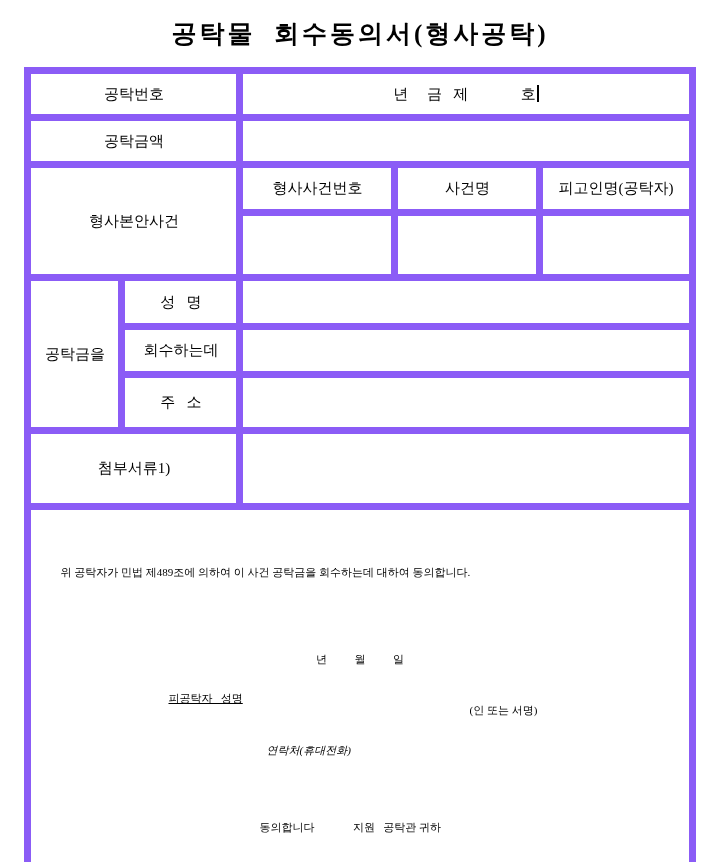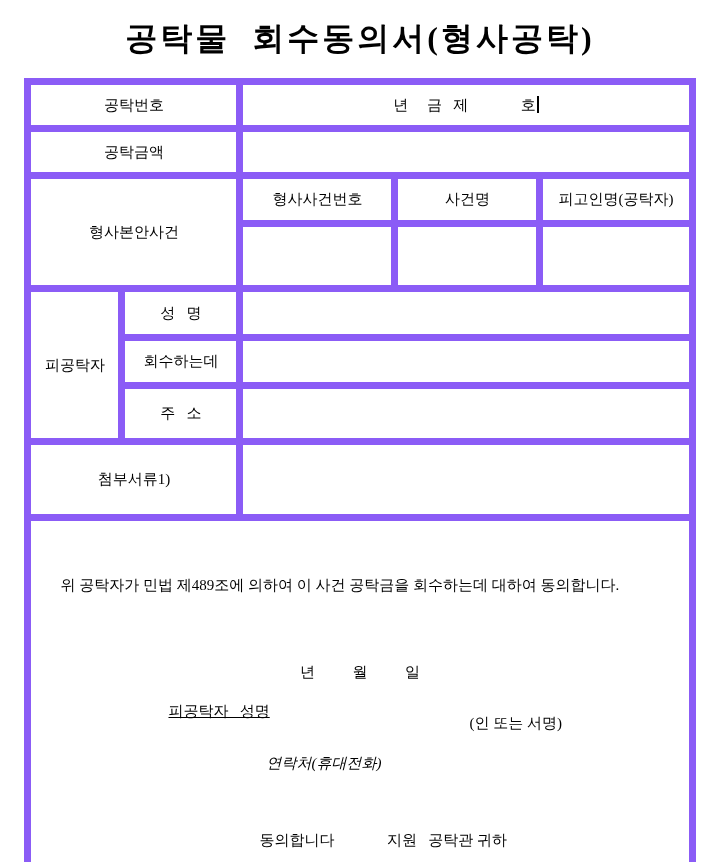--- a/index.html
+++ b/index.html
@@ -11,21 +11,21 @@
   }
   .page {
     position: relative;
     width: 720px; height: 862px;
     background: #ffffff;
     overflow: hidden;
   }
   .doc-title {
     padding-top: 17px;
     text-align: center;
-    font-size: 32px;
+    font-size: 25px;
     font-weight: bold;
     letter-spacing: 3px;
     white-space: pre;
   }
   table.form-table {
     border-collapse: collapse;
     table-layout: fixed;
     width: 664px;
     margin: 17px auto 0 auto;
     border: 2px solid #000;
@@ -42,21 +42,21 @@
   .caret {
     display: inline-block;
     width: 2px; height: 17px;
     background: #000;
     vertical-align: -3px;
     margin-left: 1px;
   }
   .consent-area {
     position: relative;
     height: 315px;
-    font-size: 15px;
+    font-size: 11px;
   }
   .c-statement { position: absolute; top: 21px; left: 29px; white-space: pre; }
   .c-date      { position: absolute; top: 76px; left: 0; width: 100%; text-align: center; white-space: pre; margin-top: 32px; }
   .c-sign      { position: absolute; top: 147px; left: 137px; white-space: pre; text-decoration: underline; }
   .c-seal      { position: absolute; top: 159px; left: 438px; white-space: pre; text-align: right; }
   .c-contact   { position: absolute; top: 199px; left: 235px; white-space: pre; font-style: italic; }
   .c-court     { position: absolute; top: 276px; left: 228px; white-space: pre; }
 </style>
 </head>
 <body>
@@ -92,21 +92,21 @@
       <td class="lbl">피고인명(공탁자)</td>
     </tr>
 
     <tr style="height:65px">
       <td class="val"></td>
       <td class="val"></td>
       <td class="val"></td>
     </tr>
 
     <tr style="height:49px">
-      <td rowspan="3" class="lbl">피공탁자</td>
+      <td rowspan="3" class="lbl">공탁금을</td>
       <td class="lbl">성   명</td>
       <td colspan="3" class="val"></td>
     </tr>
 
     <tr style="height:48px">
       <td class="lbl">회수하는데</td>
       <td colspan="3" class="val"></td>
     </tr>
 
     <tr style="height:56px">

